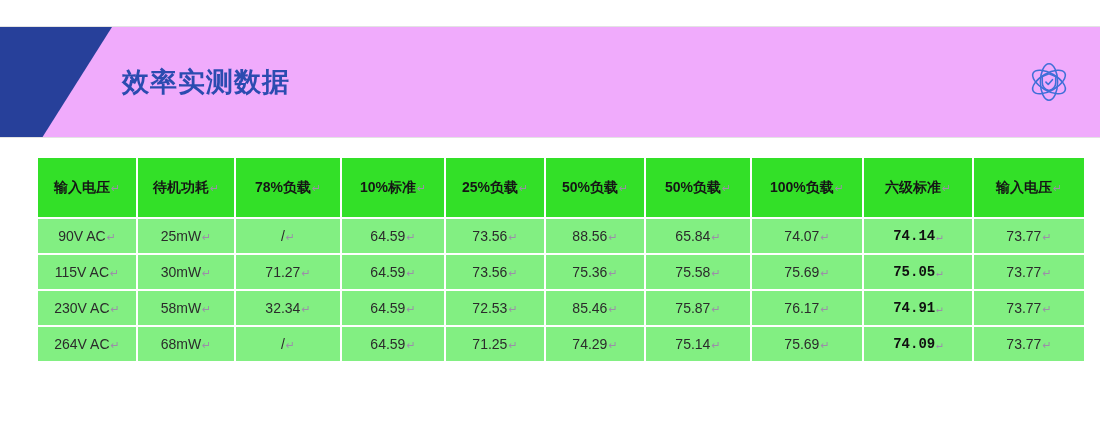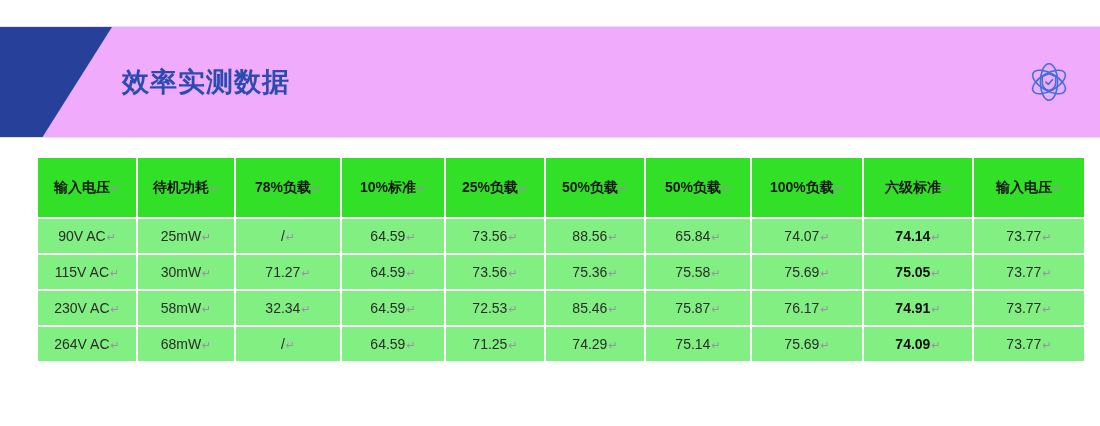--- a/index.html
+++ b/index.html
@@ -84,20 +84,21 @@
   }
   table.data-table td {
     background: #82ef82;
     color: #2b2b2b;
     font-size: 14px;
     font-weight: normal;
   }
   table.data-table td.bold-cell {
     font-weight: bold;
     color: #101010;
+    font-family: Liberation Mono, monospace;
   }
   
   col.c0 { width: 98px; }
   col.c1 { width: 96px; }
   col.c2 { width: 104px; }
   col.c3 { width: 102px; }
   col.c4 { width: 98px; }
   col.c5 { width: 98px; }
   col.c6 { width: 104px; }
   col.c7 { width: 110px; }

